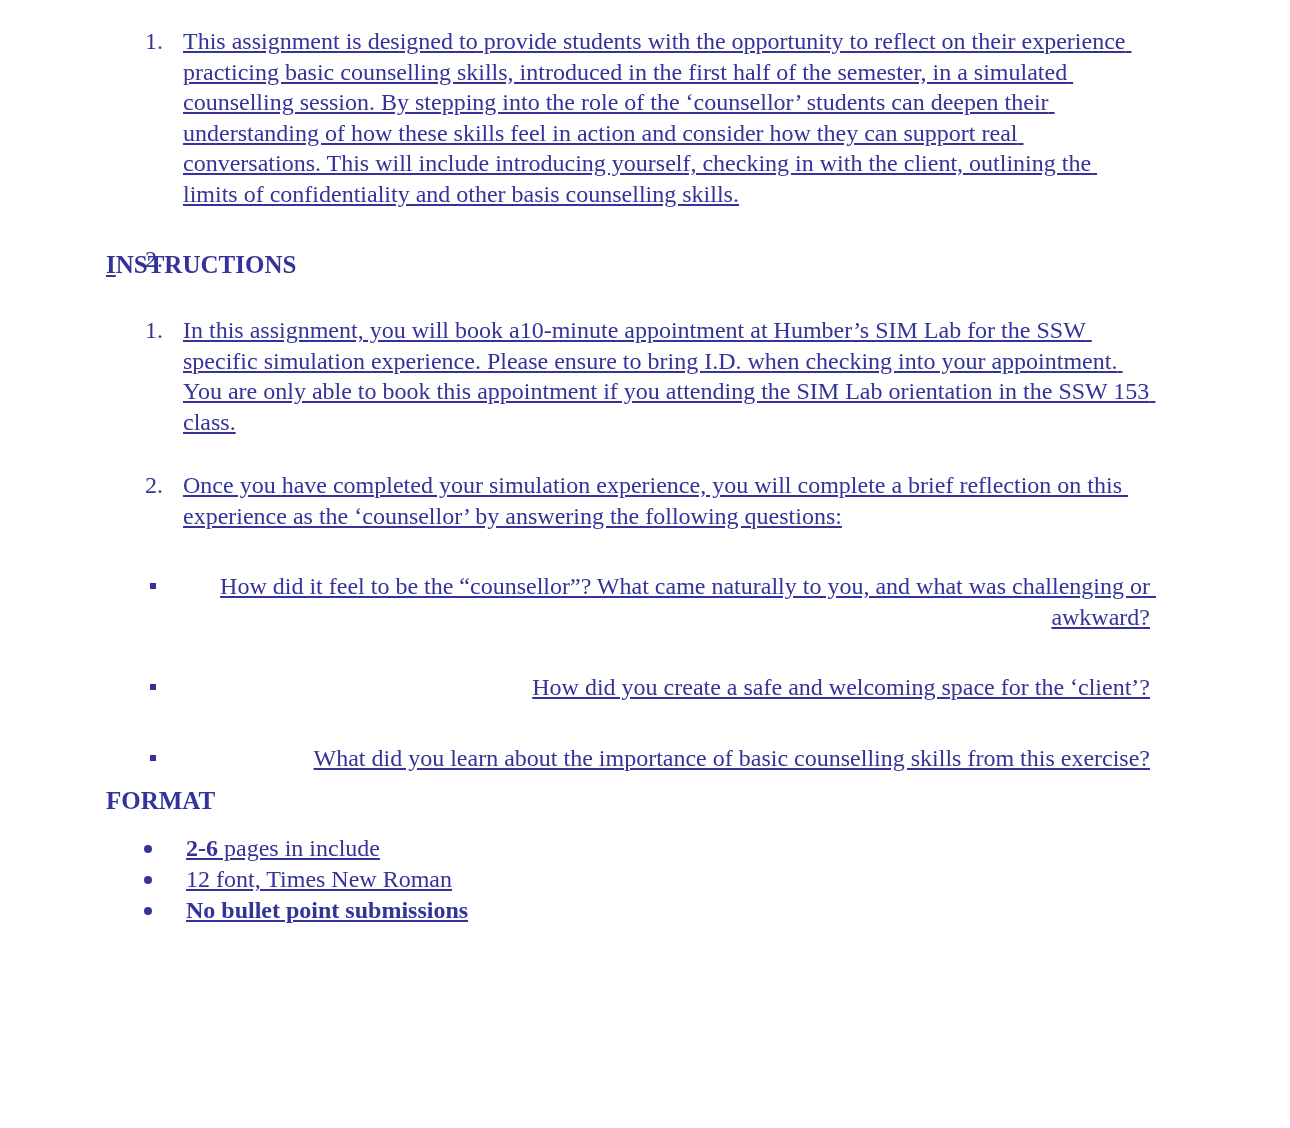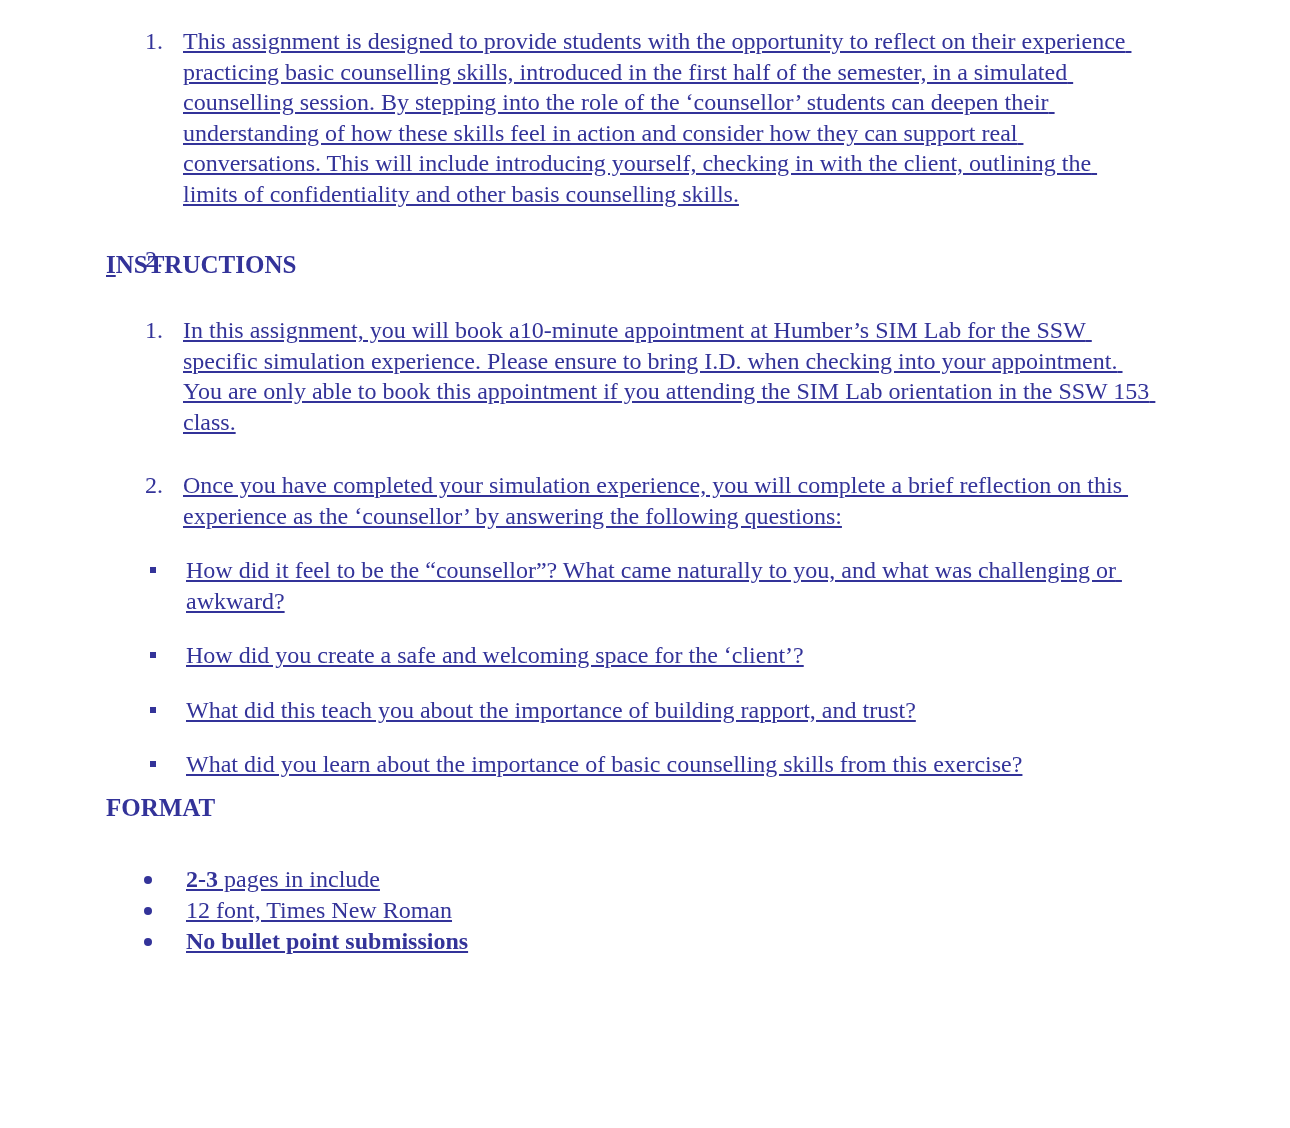--- a/index.html
+++ b/index.html
@@ -38,28 +38,29 @@
   .mt-instrgap { margin-top: 33px; }
 
   
   .heading {
     margin: 0;
     font-size: 25px;
     font-weight: bold;
     line-height: 32px;
   }
   .heading-instructions { margin-top: 40px; margin-bottom: 34px; }
-  .heading-format       { margin-top: 12px; margin-bottom: 40px; }
+  .heading-format       { margin-top: 12px; margin-bottom: 16px; }
   .u { text-decoration: underline; }
 
   
   .q-item {
     position: relative;
     padding-left: 80px;
-    margin-top: 24px;
+    margin-top: 40px;
+    text-align: right;
   }
   .q-item .sq {
     position: absolute;
     left: 44px;
     top: 12px;
     width: 6px;
     height: 6px;
     background: #333399;
   }
 
@@ -115,34 +116,33 @@
     <span class="txt">How did it feel to be the “counsellor”? What came naturally to you, and what was challenging or awkward?</span>
   </div>
 
   <div class="q-item">
     <span class="sq"></span>
     <span class="txt">How did you create a safe and welcoming space for the ‘client’?</span>
   </div>
 
   <div class="q-item">
     <span class="sq"></span>
-    <span class="txt">What did this teach you about the importance of building rapport, and trust?</span>
   </div>
 
   <div class="q-item">
     <span class="sq"></span>
     <span class="txt">What did you learn about the importance of basic counselling skills from this exercise?</span>
   </div>
 
   <h2 class="heading heading-format">FORMAT</h2>
 
 
   <div class="dot-item">
     <span class="dot"></span>
-    <span class="txt"><span class="b">2-3</span><span> pages in include</span></span>
+    <span class="txt"><span class="b">2-6</span><span> pages in include</span></span>
   </div>
 
   <div class="dot-item">
     <span class="dot"></span>
     <span class="txt"><span class="b"></span><span>12 font, Times New Roman</span></span>
   </div>
 
 
   <div class="dot-item">
     <span class="dot"></span>

